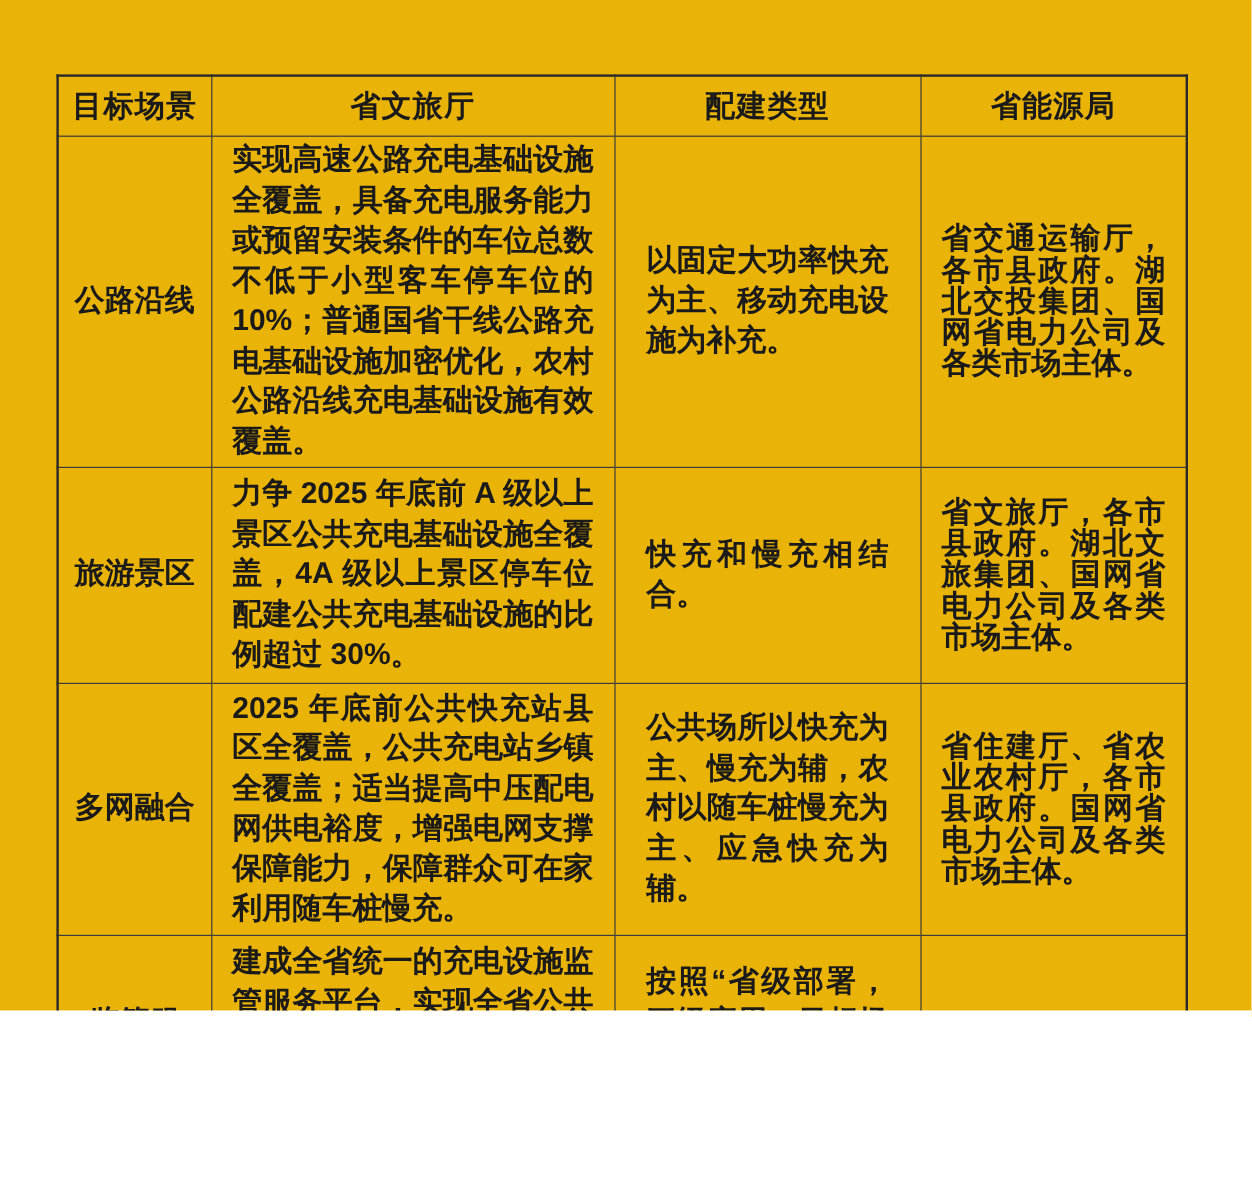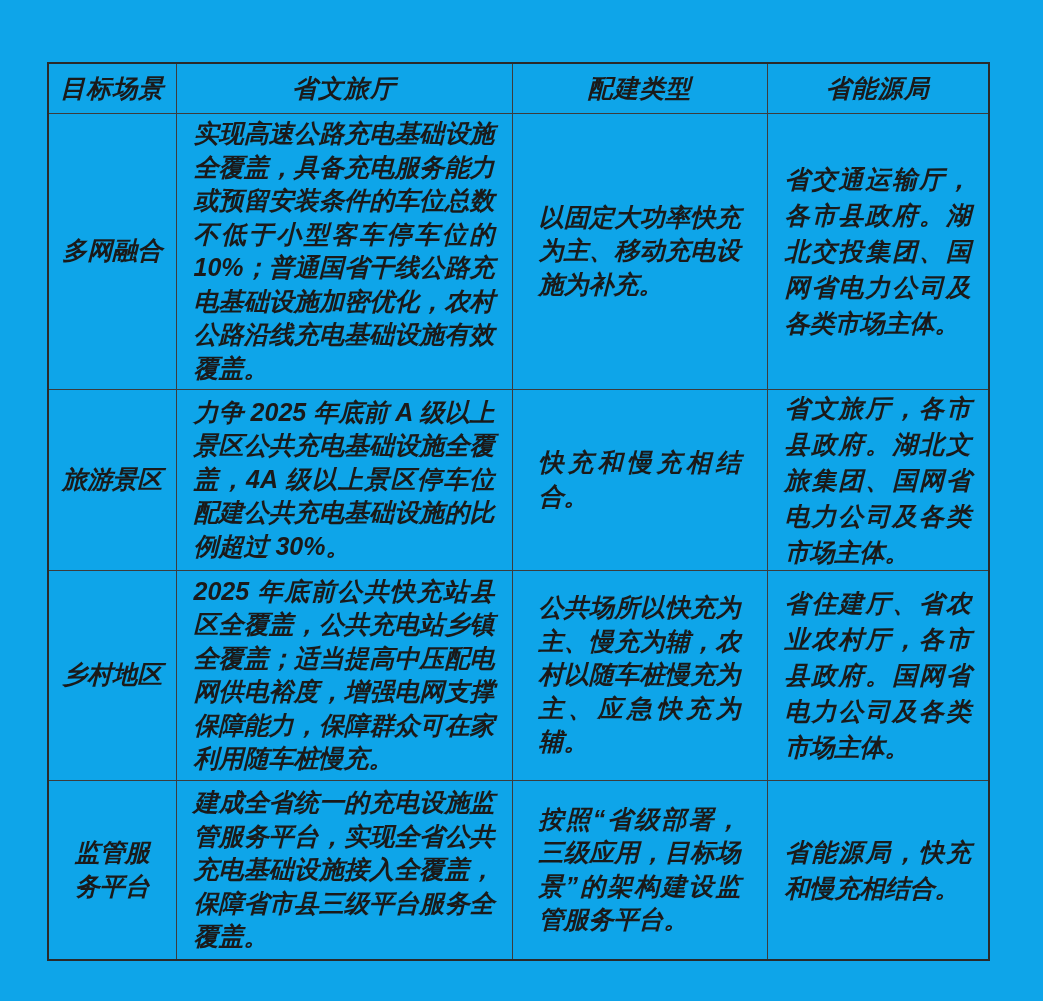--- a/index.html
+++ b/index.html
@@ -5,24 +5,23 @@
   * { margin: 0; padding: 0; box-sizing: border-box; }
   html, body {
     width: 1043px;
     height: 1001px;
     background: #ffffff;
     font-family: "Liberation Sans", sans-serif;
   }
   .page {
     position: relative;
     width: 1043px;
-    height: 1001px;
-    background: #0ea5e9;
+    height: 842px;
+    background: #eab308;
     overflow: hidden;
-    font-style: italic;
   }
   table.target-table {
     position: absolute;
     left: 47px;
     top: 62px;
     width: 941px;
     border-collapse: collapse;
     table-layout: fixed;
     border: 2px solid #2a2a2a;
     color: #1a1a1a;
@@ -58,21 +57,21 @@
   }
   td.c3 {
     text-align: justify;
     text-justify: inter-character;
     line-height: 33.5px;
     padding: 0 26px;
   }
   td.c4 {
     text-align: justify;
     text-justify: inter-character;
-    line-height: 36px;
+    line-height: 26px;
     padding: 0 17px;
   }
 </style>
 </head>
 <body>
 
 <div class="page">
   <table class="target-table">
     <colgroup>
       <col style="width:128px">
@@ -83,33 +82,33 @@
     <thead>
       <tr>
         <th>目标场景</th>
         <th>省文旅厅</th>
         <th>配建类型</th>
         <th>省能源局</th>
       </tr>
     </thead>
     <tbody>
       <tr>
-        <td class="c1">多网融合</td>
+        <td class="c1">公路沿线</td>
         <td class="c2">实现高速公路充电基础设施全覆盖，具备充电服务能力或预留安装条件的车位总数不低于小型客车停车位的 10%；普通国省干线公路充电基础设施加密优化，农村公路沿线充电基础设施有效覆盖。</td>
         <td class="c3">以固定大功率快充为主、移动充电设施为补充。</td>
         <td class="c4">省交通运输厅，各市县政府。湖北交投集团、国网省电力公司及各类市场主体。</td>
       </tr>
       <tr>
         <td class="c1">旅游景区</td>
         <td class="c2">力争 2025 年底前 A 级以上景区公共充电基础设施全覆盖，4A 级以上景区停车位配建公共充电基础设施的比例超过 30%。</td>
         <td class="c3">快充和慢充相结合。</td>
         <td class="c4">省文旅厅，各市县政府。湖北文旅集团、国网省电力公司及各类市场主体。</td>
       </tr>
       <tr>
-        <td class="c1">乡村地区</td>
+        <td class="c1">多网融合</td>
         <td class="c2">2025 年底前公共快充站县区全覆盖，公共充电站乡镇全覆盖；适当提高中压配电网供电裕度，增强电网支撑保障能力，保障群众可在家利用随车桩慢充。</td>
         <td class="c3">公共场所以快充为主、慢充为辅，农村以随车桩慢充为主、应急快充为辅。</td>
         <td class="c4">省住建厅、省农业农村厅，各市县政府。国网省电力公司及各类市场主体。</td>
       </tr>
       <tr>
         <td class="c1">监管服
 务平台</td>
         <td class="c2">建成全省统一的充电设施监管服务平台，实现全省公共充电基础设施接入全覆盖，保障省市县三级平台服务全覆盖。</td>
         <td class="c3">按照“省级部署，三级应用，目标场景”的架构建设监管服务平台。</td>
         <td class="c4">省能源局，快充和慢充相结合。</td>

